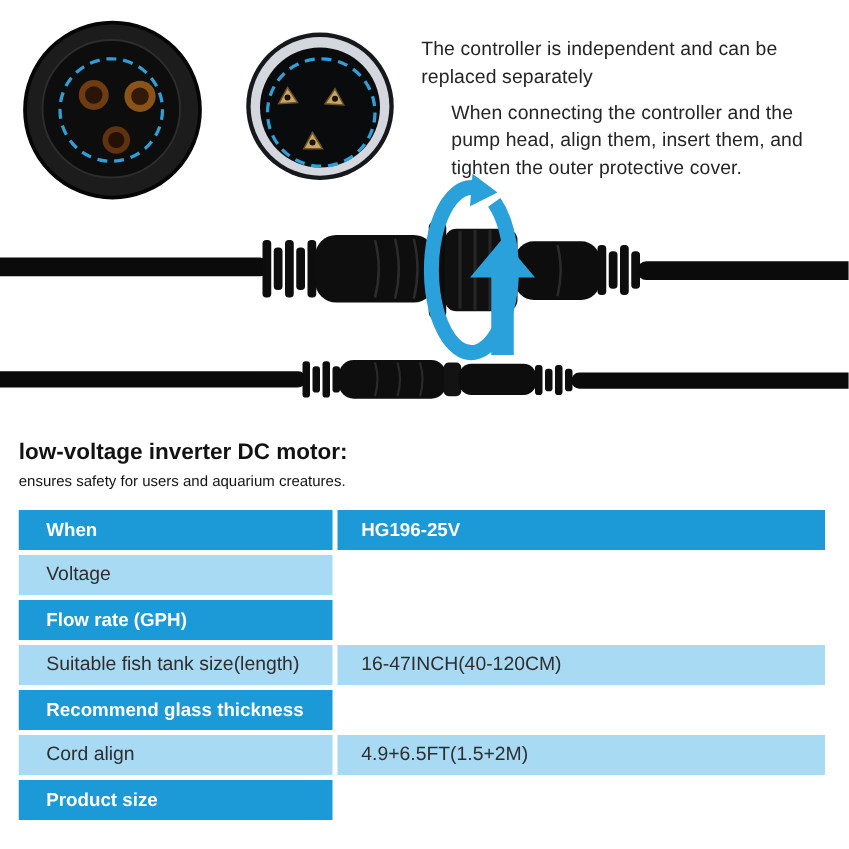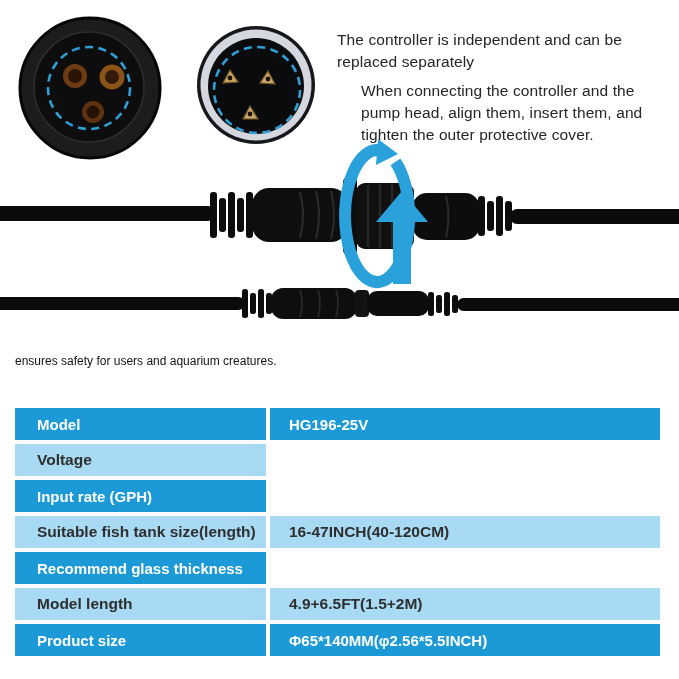--- a/index.html
+++ b/index.html
@@ -30,21 +30,21 @@
     flex:0 0 251px; display:flex; align-items:center;
     padding-left:22px; margin-right:4px;
   }
   .spec-row .value-cell {
     flex:1 1 auto; display:flex; align-items:center; padding-left:19px;
   }
   .spec-row.dark .label-cell, .spec-row.dark .value-cell {
     background:#1b9ad7; color:#ffffff; font-weight:bold; font-size:15px;
   }
   .spec-row.light .label-cell, .spec-row.light .value-cell {
-    background:#a9daf3; color:#2e2e2e; font-weight:bold; font-size:15.5px;
+    background:#a9daf3; color:#2e2e2e; font-weight:normal; font-size:15.5px;
   }
 </style>
 </head>
 <body>
 
 <div class="canvas">
 
   <svg class="photo-svg" width="679" height="350" viewBox="0 0 679 350">
 
     <g>
@@ -129,51 +129,51 @@
       <path d="M 402 191 L 428 222 L 411 222 L 411 284 L 393 284 L 393 222 L 376 222 Z" fill="#2aa1da"></path>
     </g>
   </svg>
 
   <div class="annotation">
     <p>The controller is independent and can be replaced separately</p>
     <p>When connecting the controller and the pump head, align them, insert them, and tighten the outer protective cover.</p>
   </div>
 
   <div class="intro">
+    <div class="title">low-voltage inverter DC motor:</div>
     <div class="subtitle">ensures safety for users and aquarium creatures.</div>
   </div>
 
   <div class="spec-table">
 
     <div class="spec-row dark">
-      <div class="label-cell">Model</div>
+      <div class="label-cell">When</div>
       <div class="value-cell">HG196-25V</div>
     </div>
 
     <div class="spec-row light">
       <div class="label-cell">Voltage</div>
     </div>
 
     <div class="spec-row dark">
-      <div class="label-cell">Input rate (GPH)</div>
+      <div class="label-cell">Flow rate (GPH)</div>
     </div>
 
     <div class="spec-row light">
       <div class="label-cell">Suitable fish tank size(length)</div>
       <div class="value-cell">16-47INCH(40-120CM)</div>
     </div>
 
     <div class="spec-row dark">
       <div class="label-cell">Recommend glass thickness</div>
     </div>
 
     <div class="spec-row light">
-      <div class="label-cell">Model length</div>
+      <div class="label-cell">Cord align</div>
       <div class="value-cell">4.9+6.5FT(1.5+2M)</div>
     </div>
 
     <div class="spec-row dark">
       <div class="label-cell">Product size</div>
-      <div class="value-cell">Φ65*140MM(φ2.56*5.5INCH)</div>
     </div>
 
   </div>
 </div>
 
 </body></html>

